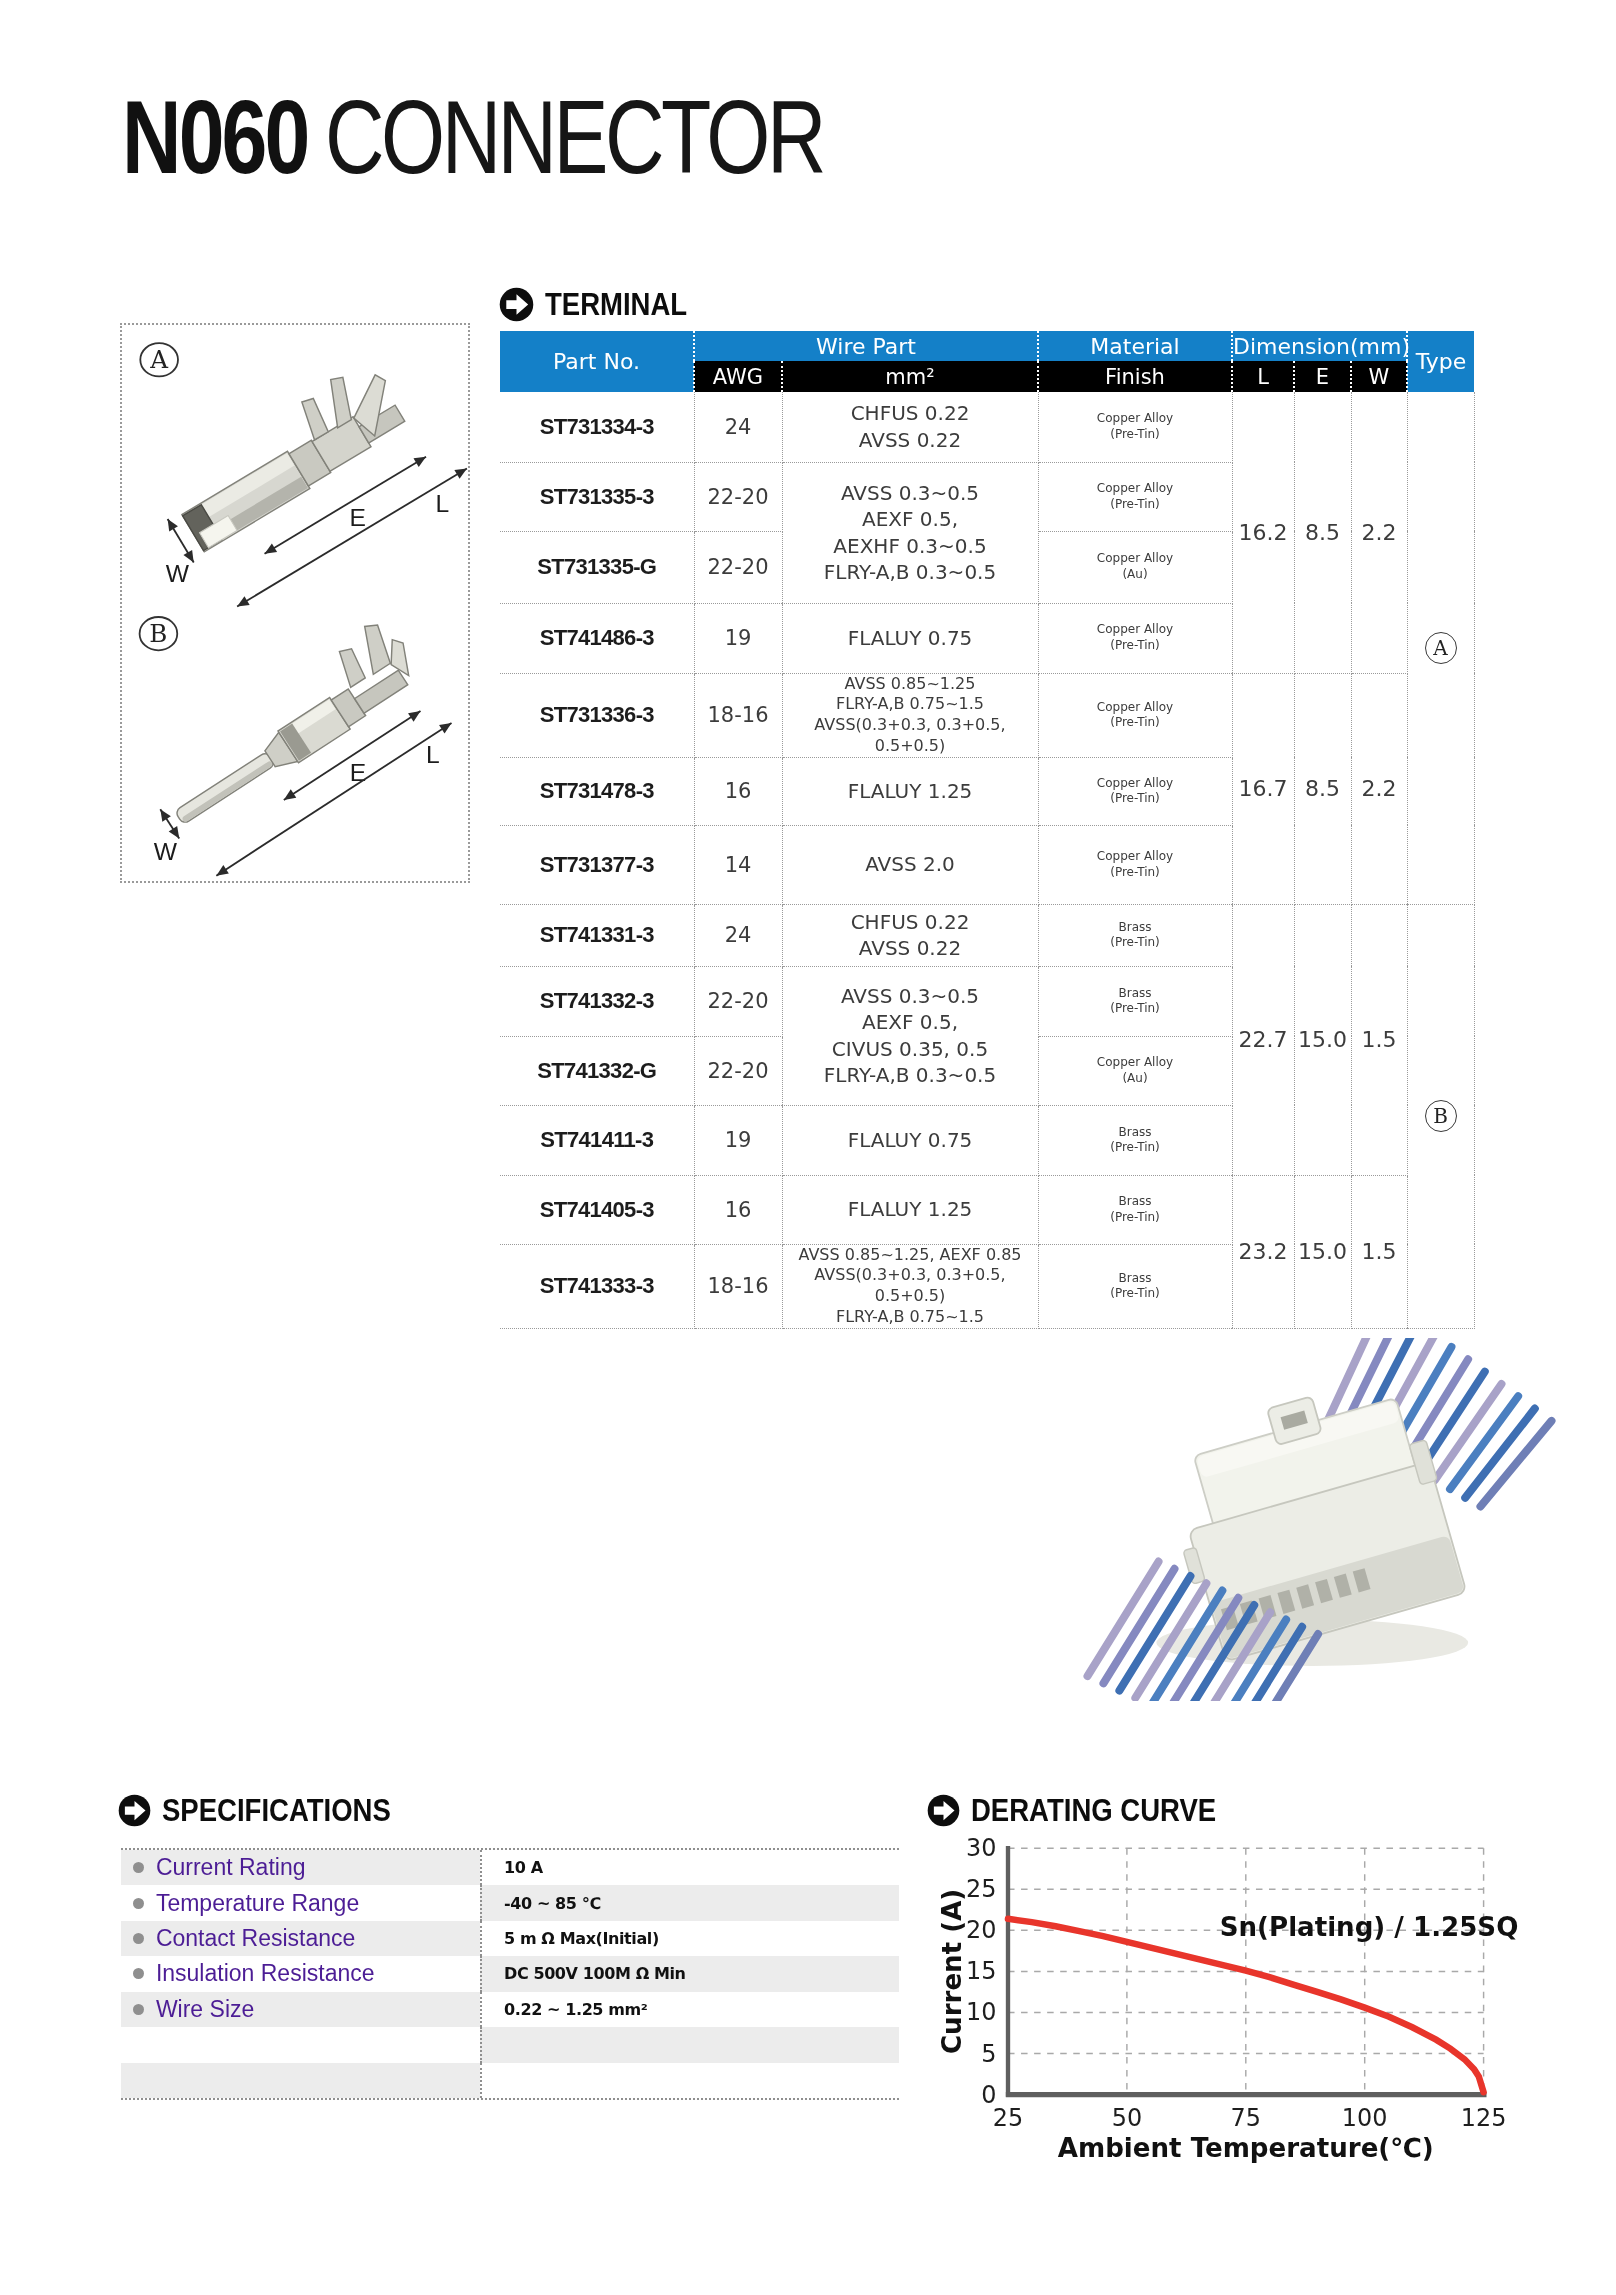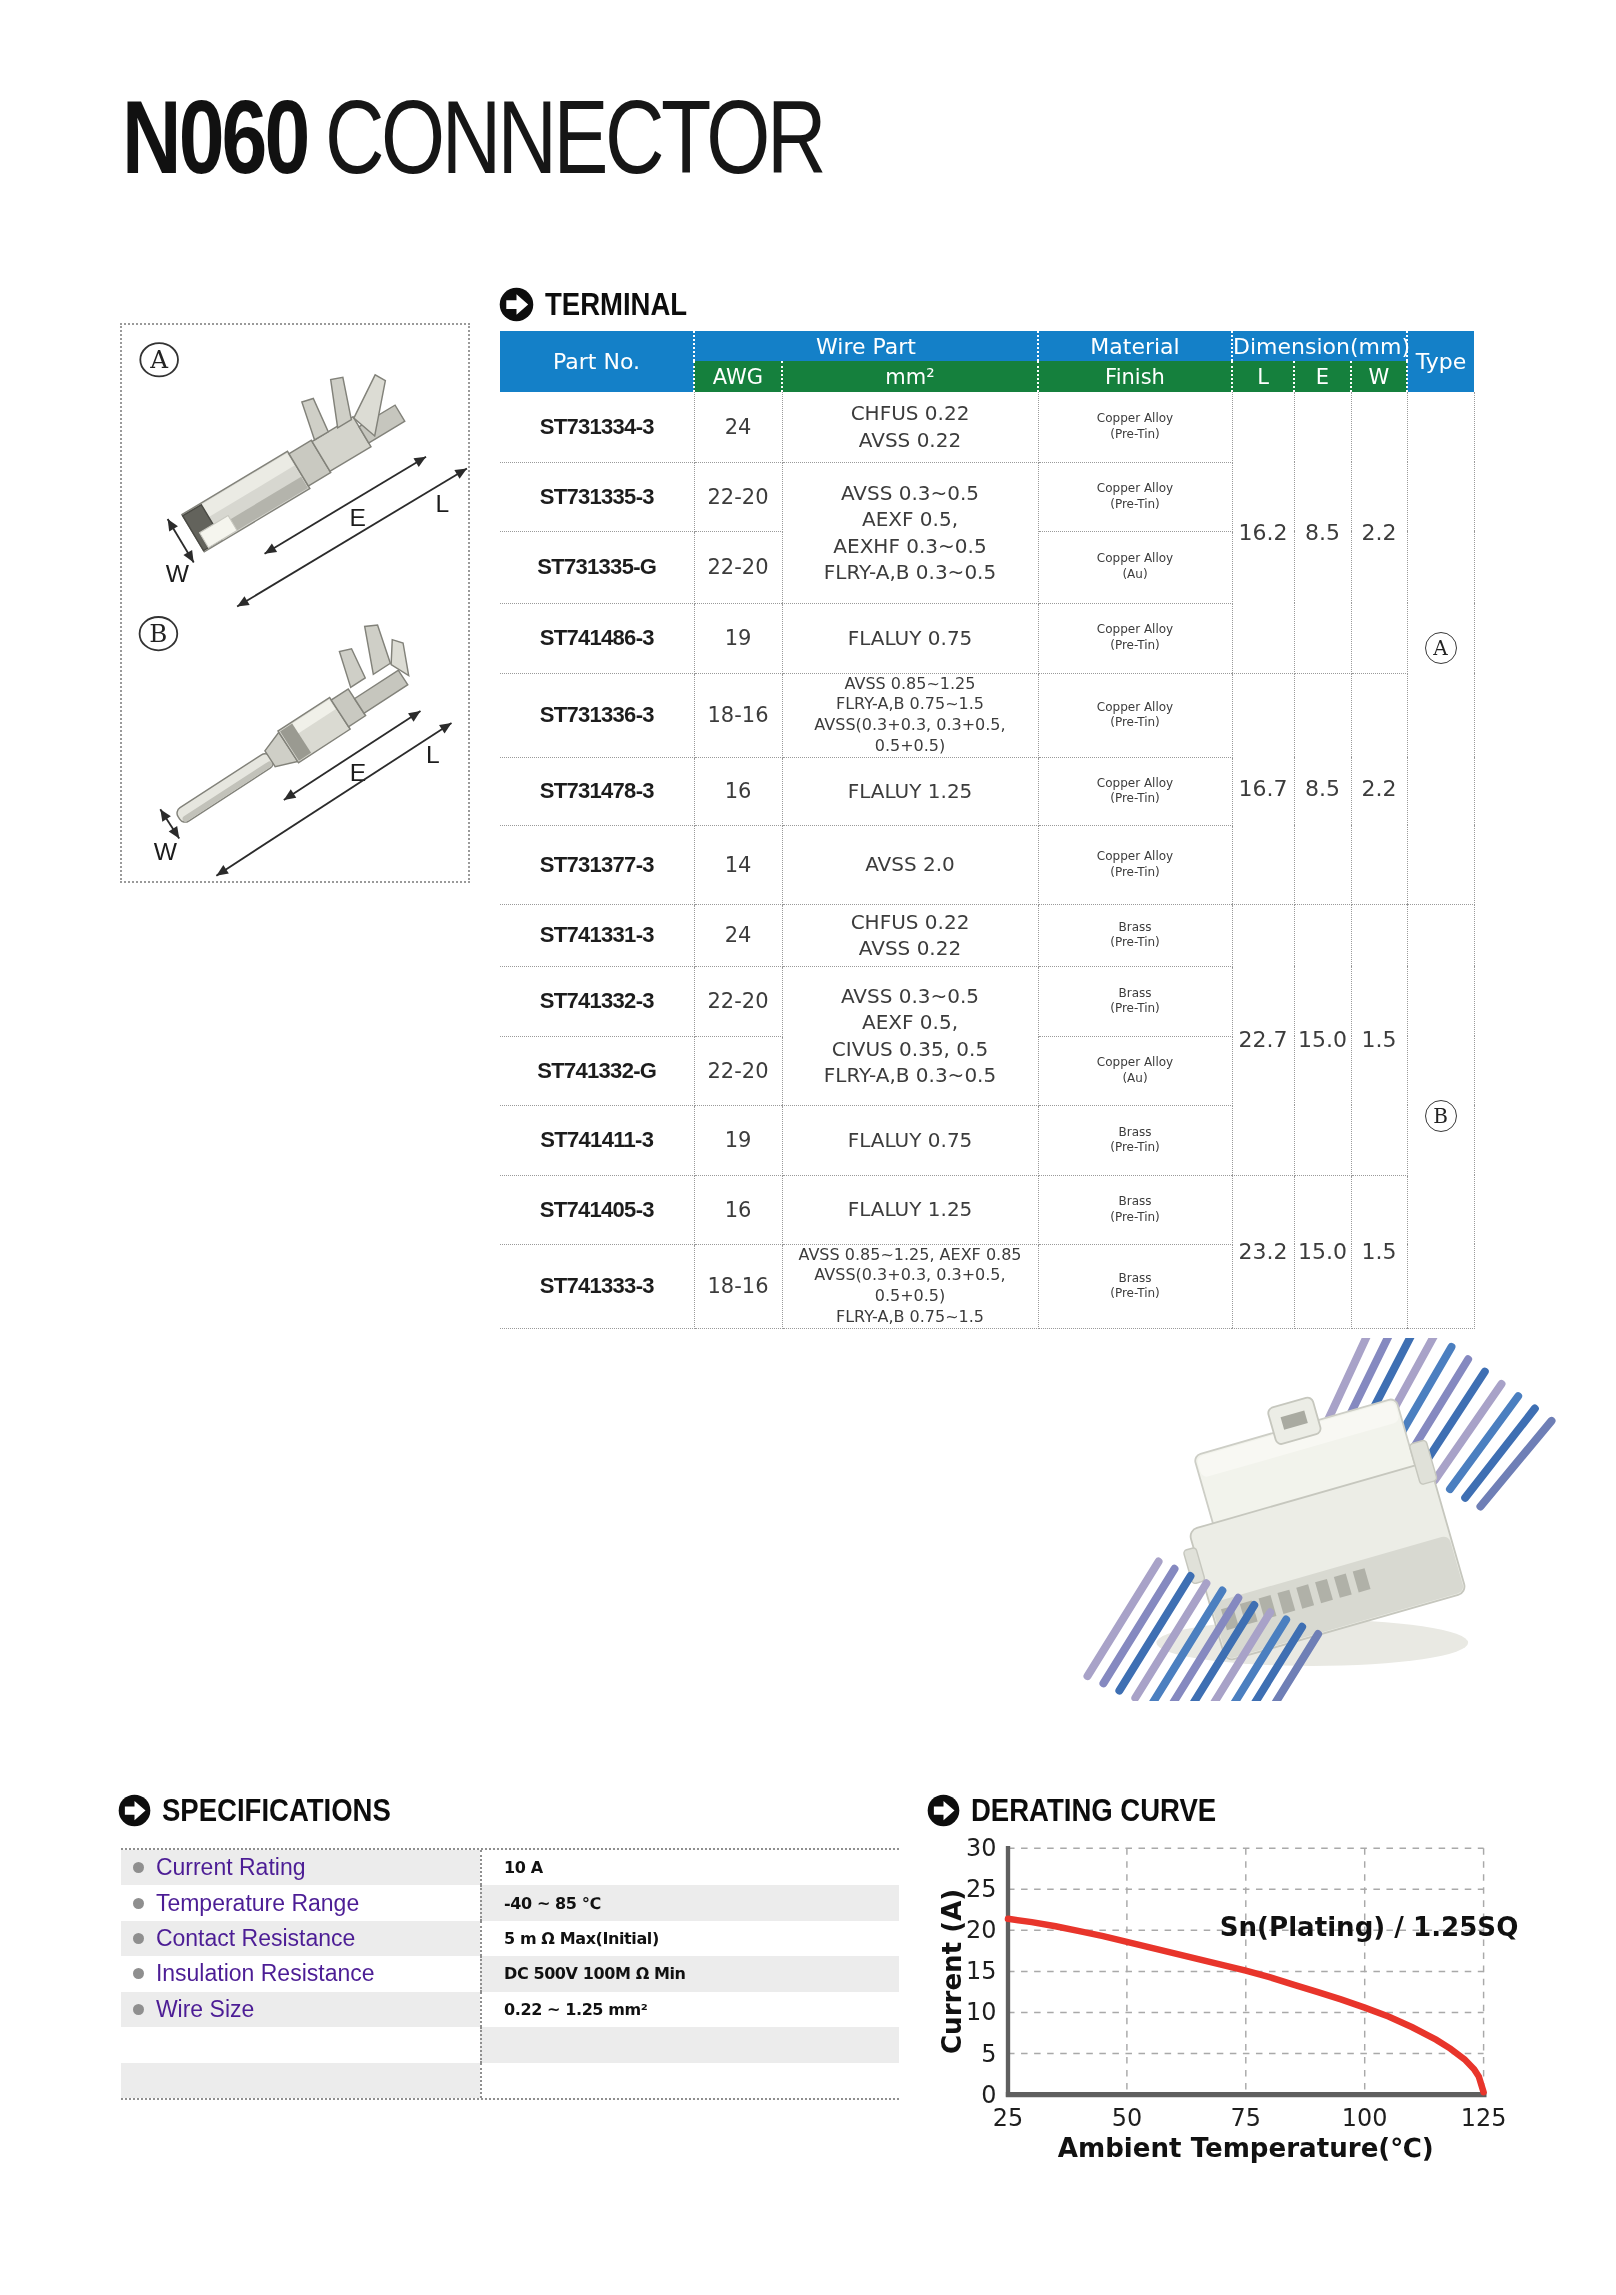--- a/index.html
+++ b/index.html
@@ -31,21 +31,21 @@
   .circ-sv { stroke:#333; stroke-width:2.5; fill:none; }
   .circ-tx { font-family:"DejaVu Serif",serif; font-size:34px; fill:#222; }
 
   
   table.tt { position:absolute; left:500px; top:331px; width:974px;
              border-collapse:collapse; table-layout:fixed; }
   .tt thead tr.h1 { height:30px; } .tt thead tr.h2 { height:31px; }
   .tt th { font-weight:normal; color:#fff; text-align:center; padding:0;
            font-family:"DejaVu Sans",sans-serif; }
   .tt th.blue { background:#1480c8; font-size:22px; }
-  .tt th.teal { background:#15803d; font-size:21px; }
+  .tt th.teal { background:#000000; font-size:21px; }
   .tt thead th { border-right:2.2px dotted #ffffff; }
   .tt thead tr.h1 th:last-child { border-right:none; }
   .tt tbody td { border-right:1.5px dotted #9a9a9a; border-bottom:1.5px dotted #9a9a9a;
                  text-align:center; vertical-align:middle; padding:0;
                  font-family:"DejaVu Sans",sans-serif; color:#3c3c3c; }
   .tt td.part { font-family:"Liberation Sans",sans-serif; font-weight:bold; color:#1c1c1c;
                 font-size:22px; letter-spacing:-0.7px; }
   .tt td.awg  { font-size:21px; }
   .tt td.wire { font-size:20px; line-height:1.32; }
   .tt td.wire.small { font-size:16px; line-height:1.3; }

